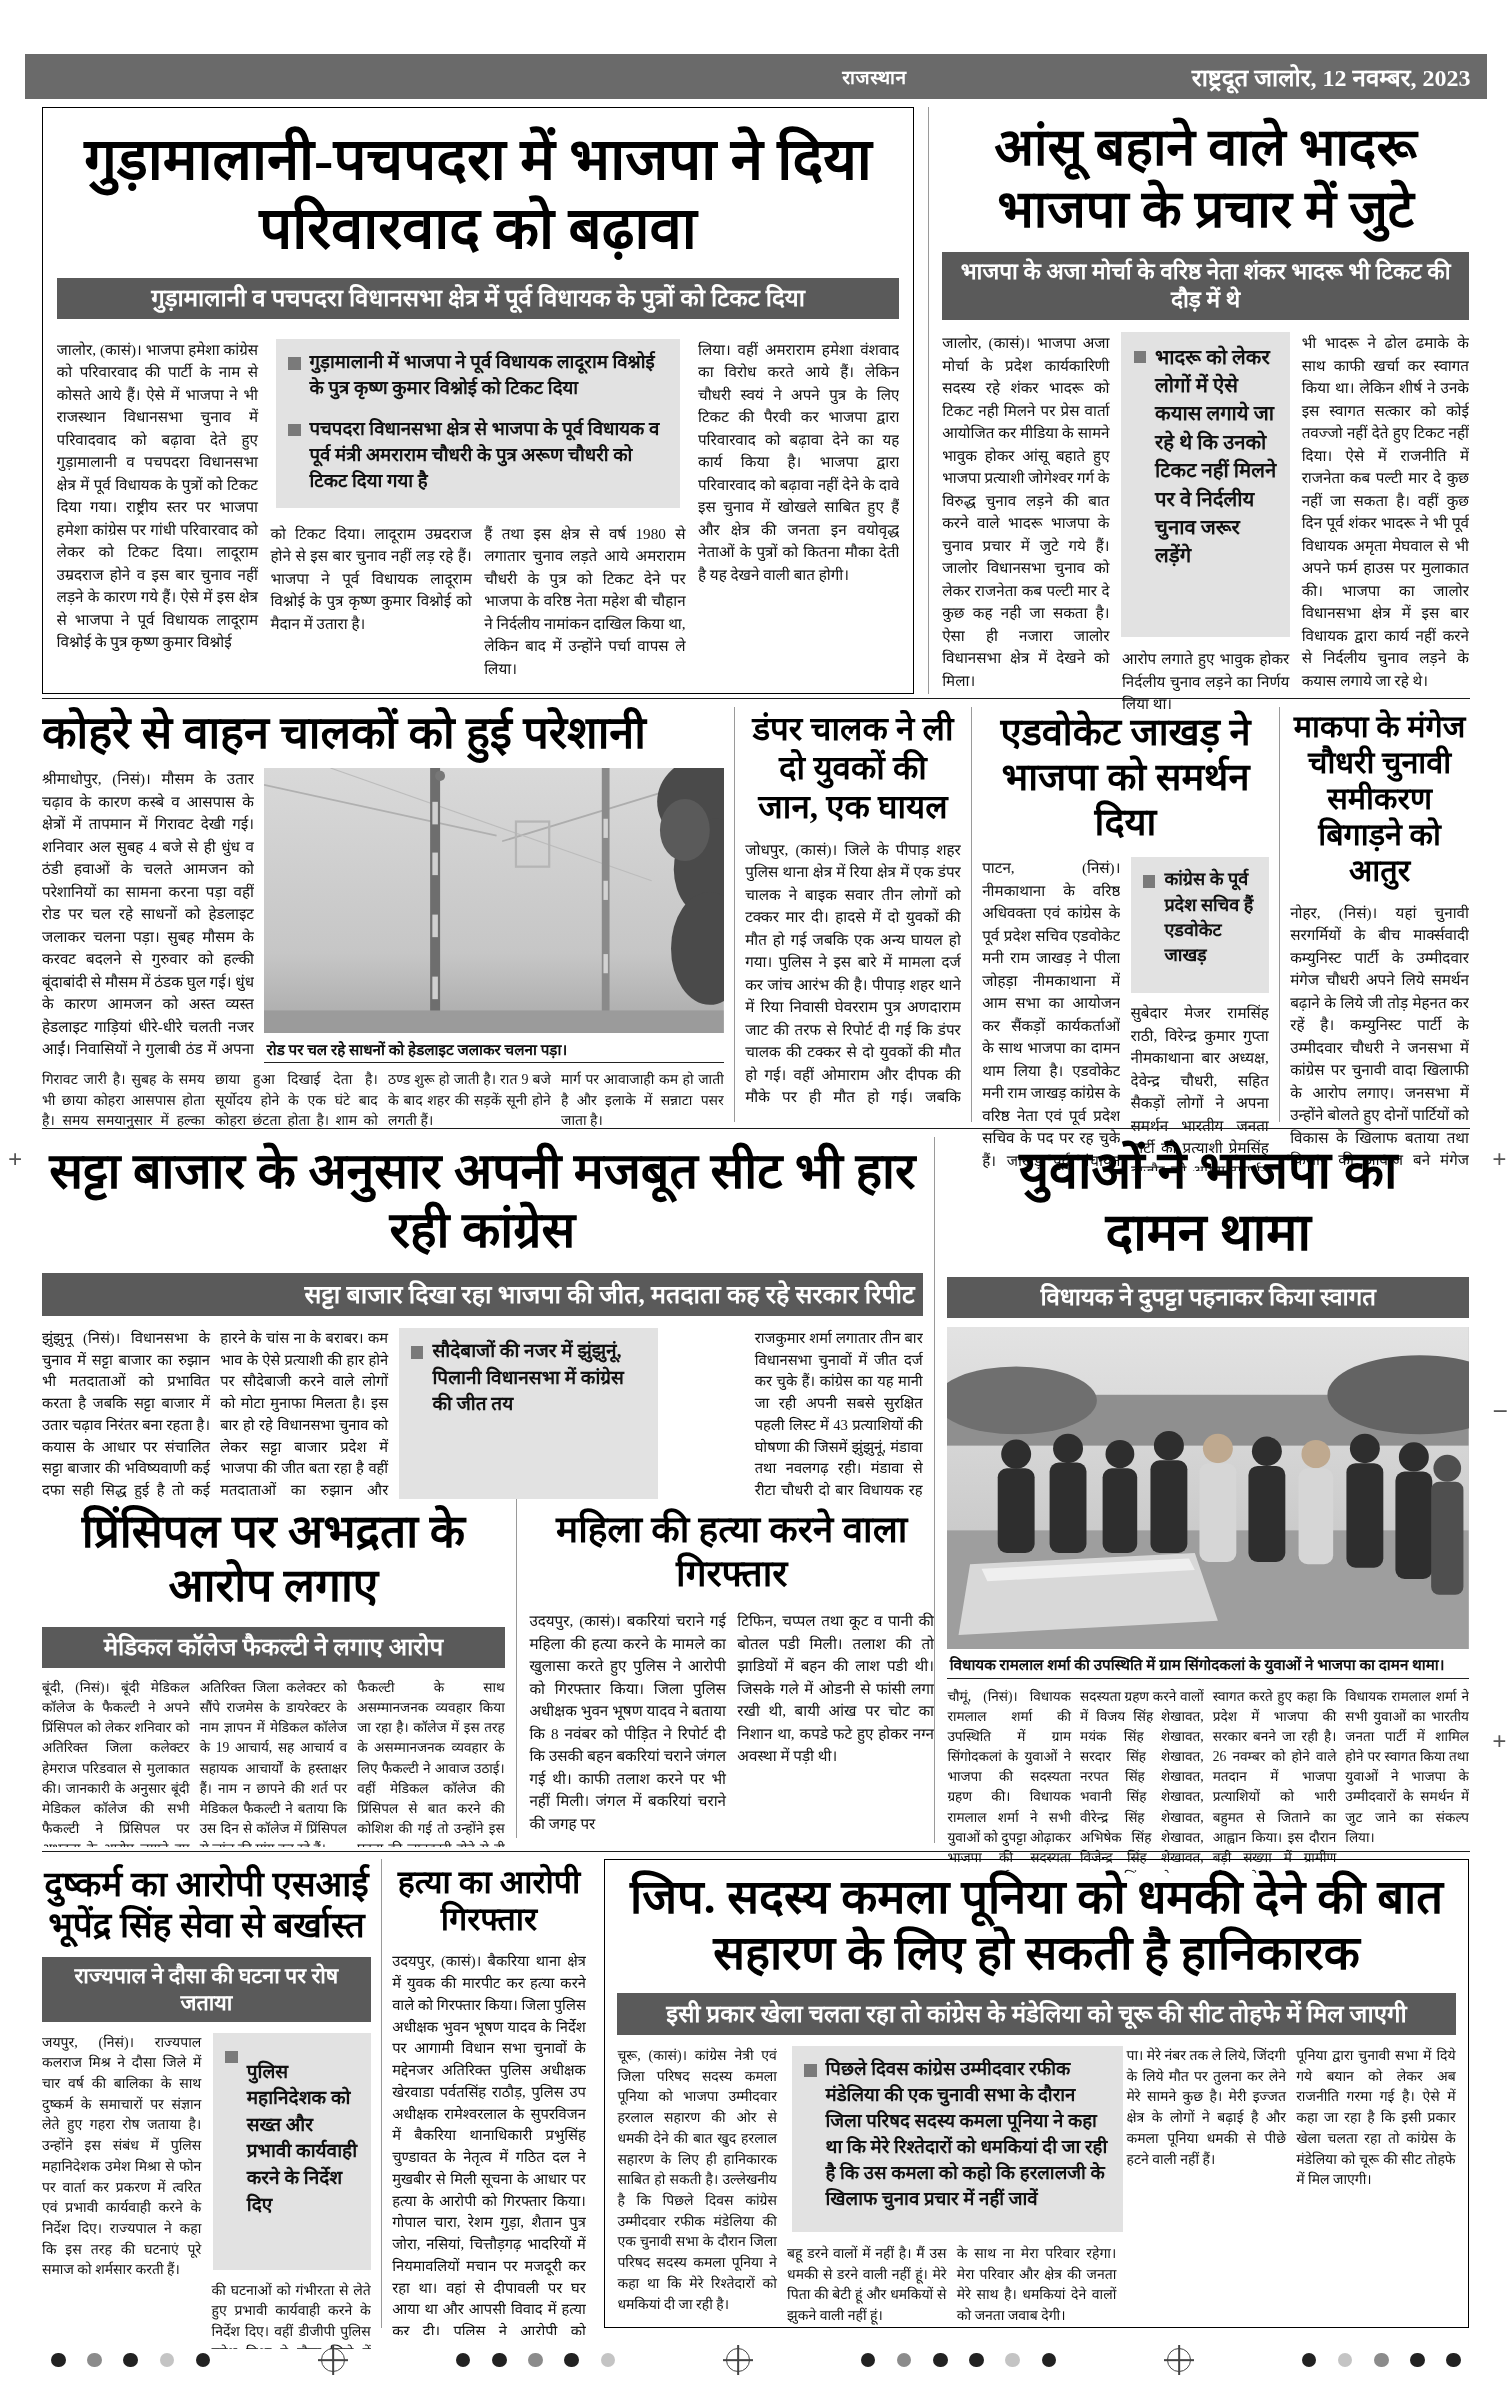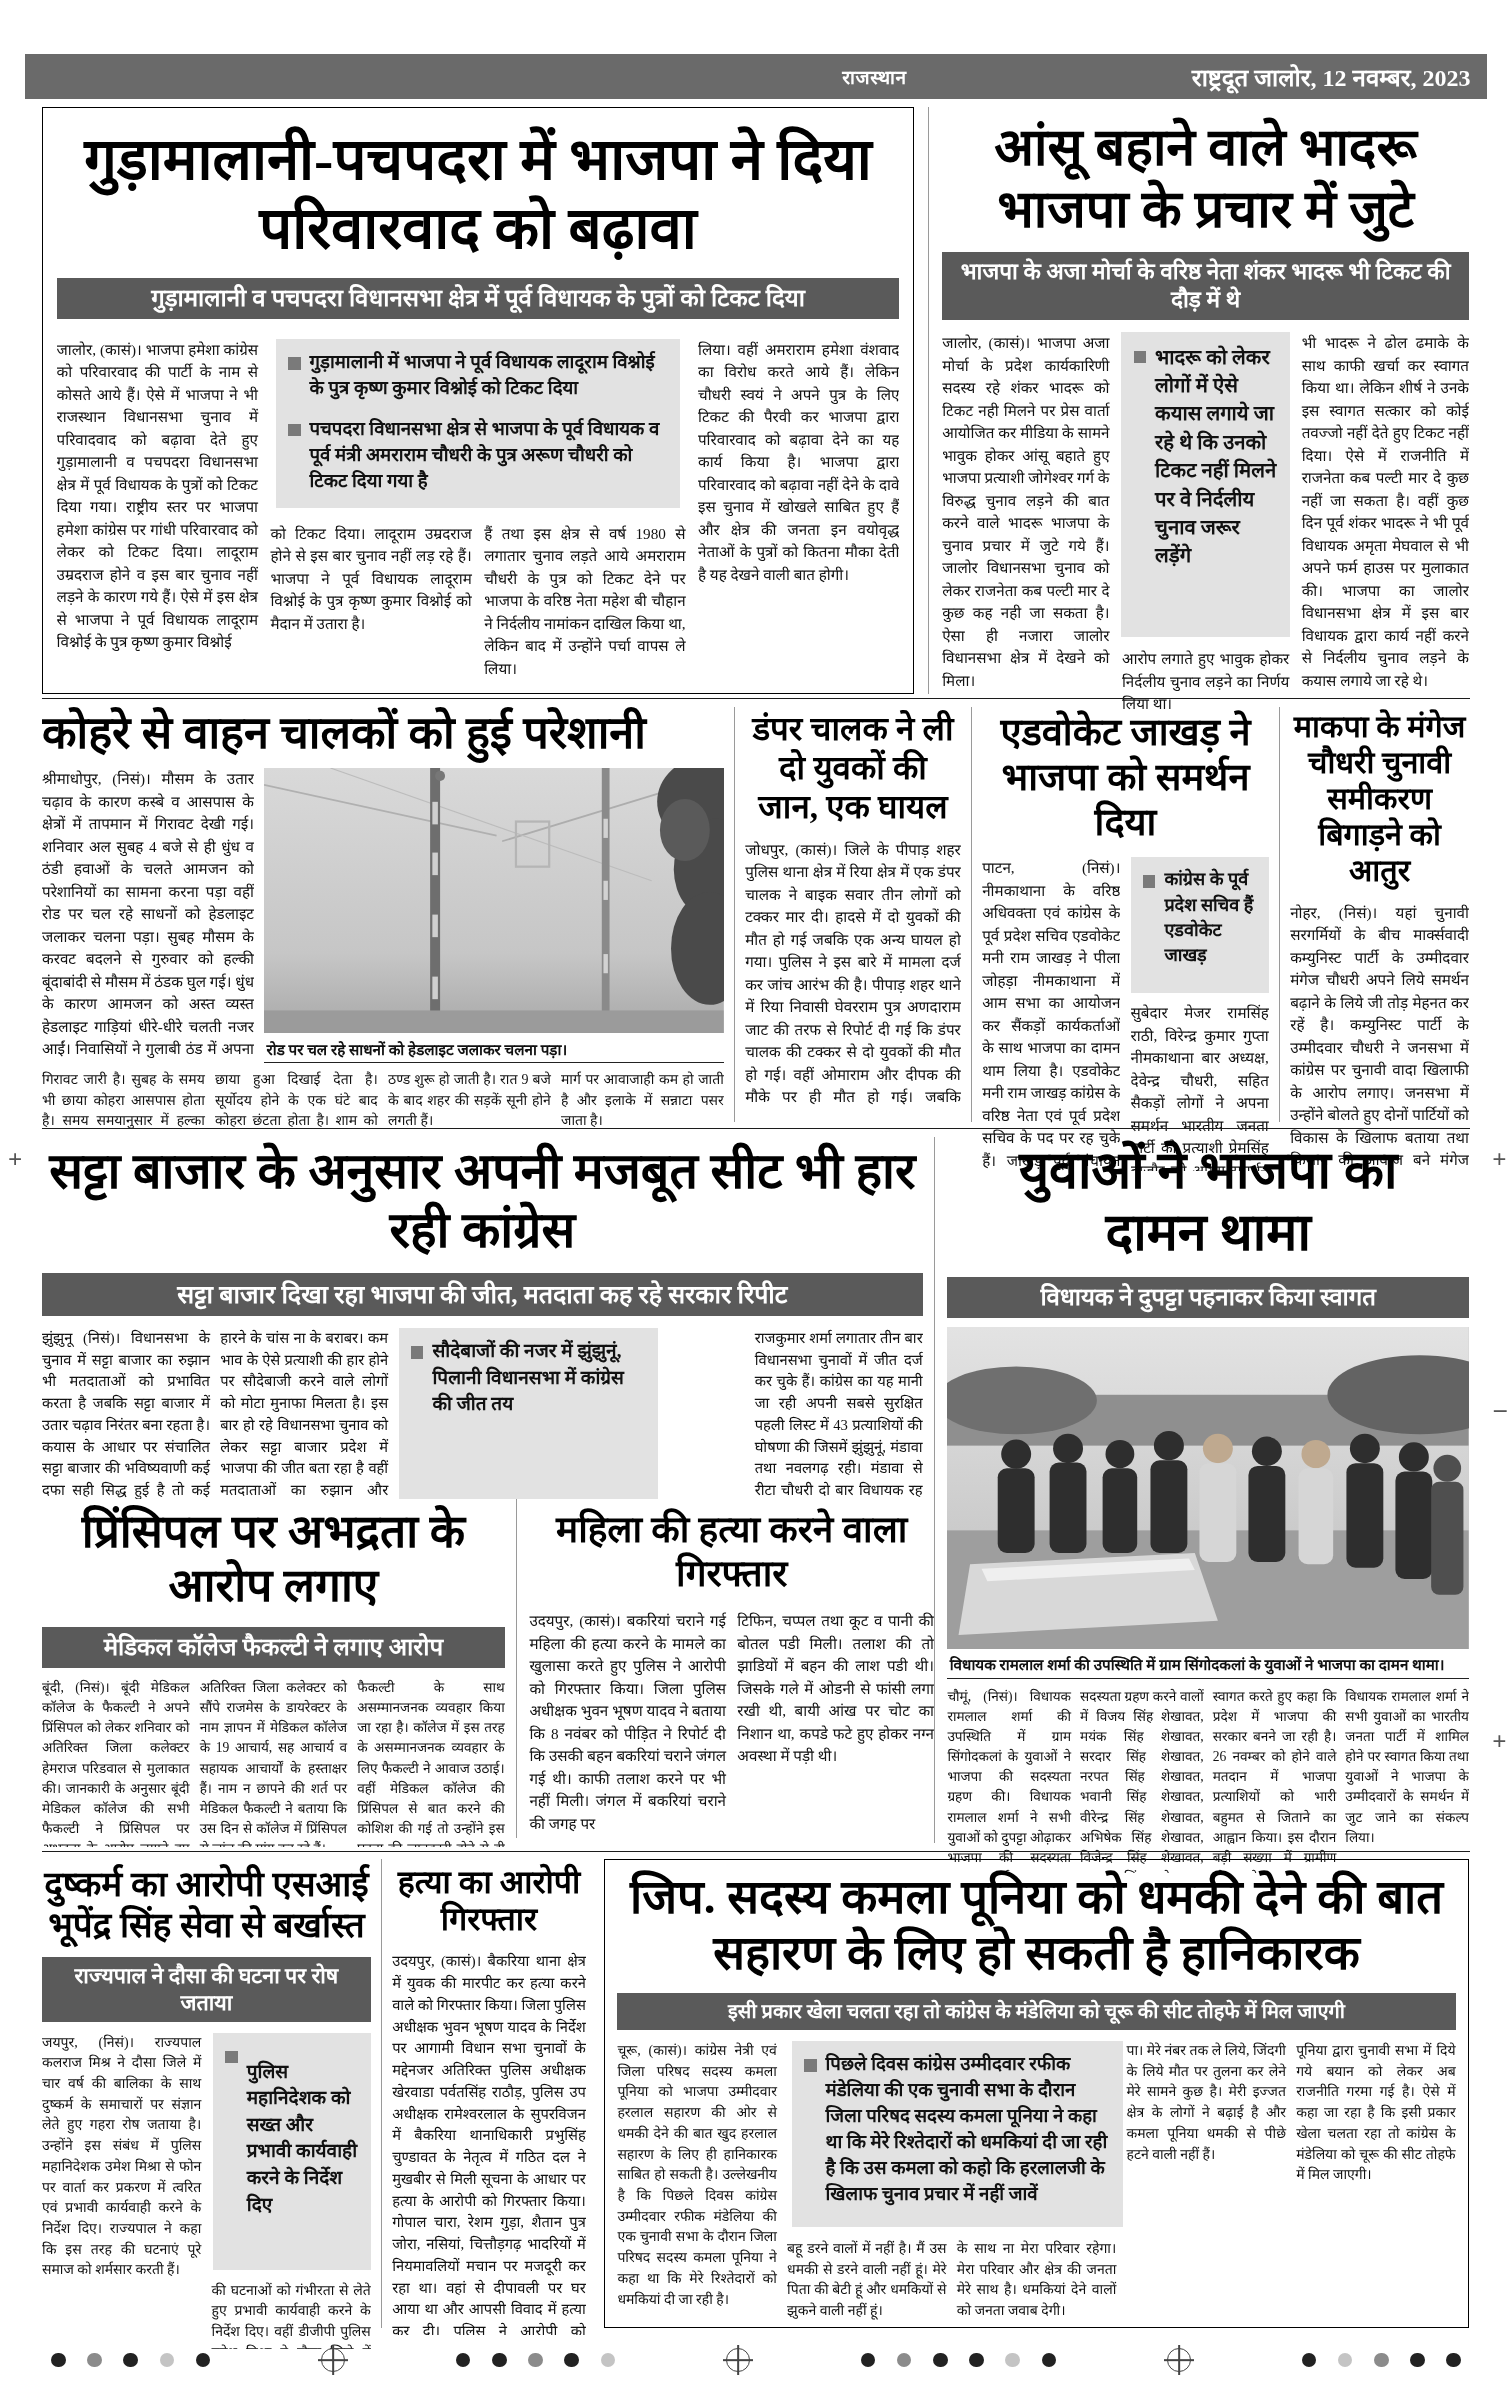--- a/index.html
+++ b/index.html
@@ -168,21 +168,21 @@
       <div class="bodytext" style="height:271px;overflow:hidden;">नोहर, (निसं)। यहां चुनावी सरगर्मियों के बीच मार्क्सवादी कम्युनिस्ट पार्टी के उम्मीदवार मंगेज चौधरी अपने लिये समर्थन बढ़ाने के लिये जी तोड़ मेहनत कर रहें है। कम्युनिस्ट पार्टी के उम्मीदवार चौधरी ने जनसभा में कांग्रेस पर चुनावी वादा खिलाफी के आरोप लगाए। जनसभा में उन्होंने बोलते हुए दोनों पार्टियों को विकास के खिलाफ बताया तथा किसान की आवाज बने मंगेज चौधरी के पक्ष में सैकड़ों कार्यकर्ता साथ रहे।</div>
     </div>
   </div>
 
   <div class="hrule" style="top:1128px;"></div>
 
   <div style="position:absolute;top:1137px;left:42px;width:1427px;height:706px;display:flex;">
 
     <div style="width:892px;padding-right:11.3px;box-sizing:border-box;">
       <div class="headline" style="font-size:50px;padding:4.5px 0 13.6px 0;">सट्टा बाजार के अनुसार अपनी मजबूत सीट भी हार रही कांग्रेस</div>
-      <div class="kicker" style="font-size:25px;">सट्टा बाजार दिखा रहा भाजपा की जीत, मतदाता कह रहे सरकार रिपीट</div>
+      <div class="kicker" style="font-size:25px;text-align:right;">सट्टा बाजार दिखा रहा भाजपा की जीत, मतदाता कह रहे सरकार रिपीट</div>
       <div class="cols" style="margin-top:12.4px;height:531px;overflow:hidden;gap:10.2px;">
         <div class="graybox" style="position:absolute;left:40.5%;width:29.5%;top:0;height:186px;overflow:hidden;box-sizing:border-box;">
           <div class="bullet-item">
             <span class="bullet-sq"></span>
             <span class="bullet-tx" style="font-size:19px;">सौदेबाजों की नजर में झुंझुनूं, पिलानी विधानसभा में कांग्रेस की जीत तय</span>
           </div>
         </div>
         <div class="col bodytext" style="font-size:14.7px;">झुंझुनू (निसं)। विधानसभा के चुनाव में सट्टा बाजार का रुझान भी मतदाताओं को प्रभावित करता है जबकि सट्टा बाजार में उतार चढ़ाव निरंतर बना रहता है। कयास के आधार पर संचालित सट्टा बाजार की भविष्यवाणी कई दफा सही सिद्ध हुई है तो कई दफा औंधे मुंह गिरा है सट्टा बाजार। प्रबल जीत की संभावना वाले प्रत्याशी की जीत के आसार ज्यादा होते हैं वहीं भाव कम रहता है। प्रत्याशी के कम भाव का अर्थ है कि प्रत्याशी की लगभग जीत मानी जाती है</div>
         <div class="col bodytext" style="font-size:14.7px;">हारने के चांस ना के बराबर। कम भाव के ऐसे प्रत्याशी की हार होने पर सौदेबाजी करने वाले लोगों को मोटा मुनाफा मिलता है। इस बार हो रहे विधानसभा चुनाव को लेकर सट्टा बाजार प्रदेश में भाजपा की जीत बता रहा है वहीं मतदाताओं का रुझान और सरकारी कर्मचारियों का रुख इस बार कांग्रेस सरकार रिपीट की ओर बताया जा रहा है। झुंझुनू जिले की सातों विधानसभा सीटों को लेकर सटोरियों का नजरिया कुछ इस प्रकार है।        प्रत्याशी खुद भी करवाते हैं</div>
         <div class="col bodytext" style="font-size:14.7px;padding-top:198px;">अपनी सौदेबाजी :- एक-एक वोट की अहमियत वाले विधानसभा चुनाव में कई दफा प्रत्याशी खुद भी अपने भाव ऊंचे रखने के लिए सट्टा बाजार में पैसा लगाते हैं। प्रत्याशी और समर्थकों के द्वारा बाजार में लगाए गए दांव के कारण भाव ऊपर नीचे होते रहते हैं। जिससे प्रत्याशी</div>
@@ -287,21 +287,21 @@
       </div>
     </div>
 
     <div class="vrule" style="width:215px;padding:0 10.2px;box-sizing:border-box;">
       <div class="headline" style="font-size:32px;padding:4.5px 0 12.4px 0;">हत्या का आरोपी गिरफ्तार</div>
       <div class="bodytext" style="height:384px;overflow:hidden;font-size:14.7px;">उदयपुर, (कासं)। बैकरिया थाना क्षेत्र में युवक की मारपीट कर हत्या करने वाले को गिरफ्तार किया। जिला पुलिस अधीक्षक भुवन भूषण यादव के निर्देश पर आगामी विधान सभा चुनावों के मद्देनजर अतिरिक्त पुलिस अधीक्षक खेरवाडा पर्वतसिंह राठौड़, पुलिस उप अधीक्षक रामेश्वरलाल के सुपरविजन में बैकरिया थानाधिकारी प्रभुसिंह चुण्डावत के नेतृत्व में गठित दल ने मुखबीर से मिली सूचना के आधार पर हत्या के आरोपी को गिरफ्तार किया। गोपाल चारा, रेशम गुड़ा, शैतान पुत्र जोरा, नसियां, चित्तौड़गढ़ भादरियों में नियमावलियों मचान पर मजदूरी कर रहा था। वहां से दीपावली पर घर आया था और आपसी विवाद में हत्या कर दी। पुलिस ने आरोपी को न्यायालय में पेश किया।</div>
     </div>
 
     <div style="flex:1;border:1.7px solid #000;padding:6.8px 12.4px;box-sizing:border-box;margin-left:8px;">
       <div class="headline" style="font-size:47px;padding:3.4px 11.3px 12.4px 11.3px;">जिप. सदस्य कमला पूनिया को धमकी देने की बात सहारण के लिए हो सकती है हानिकारक</div>
-      <div class="kicker" style="font-size:20px;">इसी प्रकार खेला चलता रहा तो कांग्रेस के मंडेलिया को चूरू की सीट तोहफे में मिल जाएगी</div>
+      <div class="kicker" style="font-size:24px;">इसी प्रकार खेला चलता रहा तो कांग्रेस के मंडेलिया को चूरू की सीट तोहफे में मिल जाएगी</div>
       <div class="cols" style="margin-top:11.3px;height:282px;overflow:hidden;gap:10.2px;">
         <div class="graybox" style="position:absolute;left:20.8%;width:39.5%;top:0;height:186px;overflow:hidden;box-sizing:border-box;">
           <div class="bullet-item">
             <span class="bullet-sq"></span>
             <span class="bullet-tx" style="font-size:18.6px;">पिछले दिवस कांग्रेस उम्मीदवार रफीक मंडेलिया की एक चुनावी सभा के दौरान जिला परिषद सदस्य कमला पूनिया ने कहा था कि मेरे रिश्तेदारों को धमकियां दी जा रही है कि उस कमला को कहो कि हरलालजी के खिलाफ चुनाव प्रचार में नहीं जावें</span>
           </div>
         </div>
         <div class="col bodytext" style="font-size:14px;">चूरू, (कासं)। कांग्रेस नेत्री एवं जिला परिषद सदस्य कमला पूनिया को भाजपा उम्मीदवार हरलाल सहारण की ओर से धमकी देने की बात खुद हरलाल सहारण के लिए ही हानिकारक साबित हो सकती है। उल्लेखनीय है कि पिछले दिवस कांग्रेस उम्मीदवार रफीक मंडेलिया की एक चुनावी सभा के दौरान जिला परिषद सदस्य कमला पूनिया ने कहा था कि मेरे रिश्तेदारों को धमकियां दी जा रही है।</div>
         <div class="col bodytext" style="font-size:14px;padding-top:198px;">बहू डरने वालों में नहीं है। मैं उस धमकी से डरने वाली नहीं हूं। मेरे पिता की बेटी हूं और धमकियों से झुकने वाली नहीं हूं।</div>
         <div class="col bodytext" style="font-size:14px;padding-top:198px;">के साथ ना मेरा परिवार रहेगा। मेरा परिवार और क्षेत्र की जनता मेरे साथ है। धमकियां देने वालों को जनता जवाब देगी।</div>

